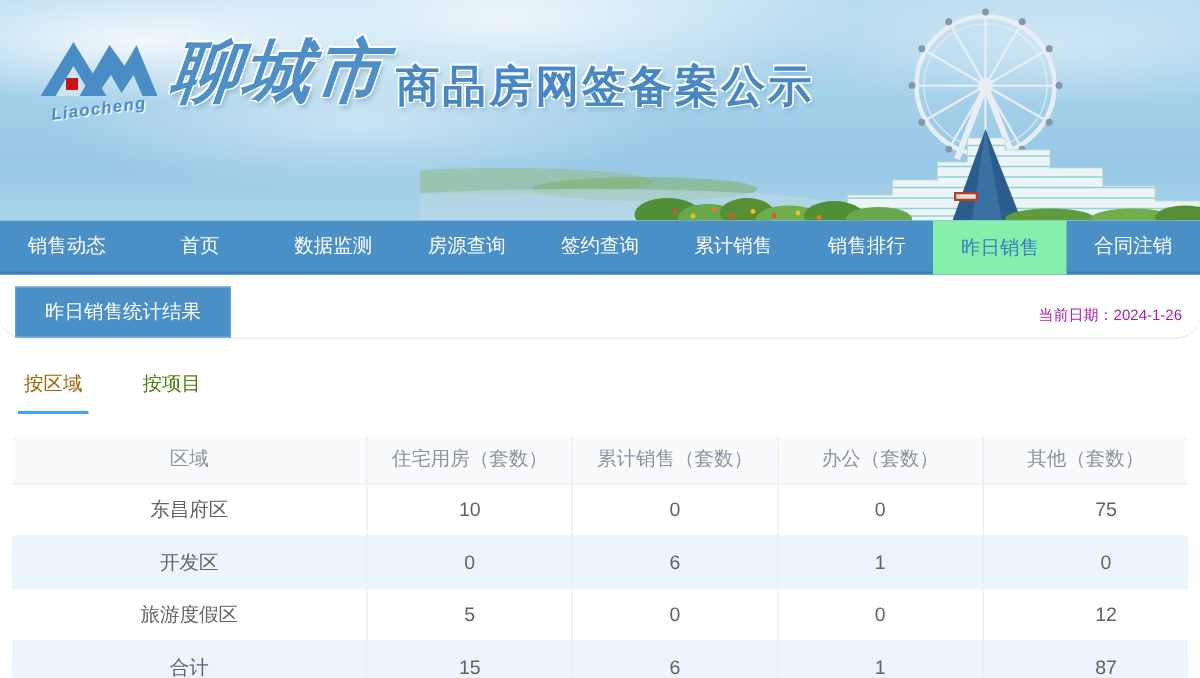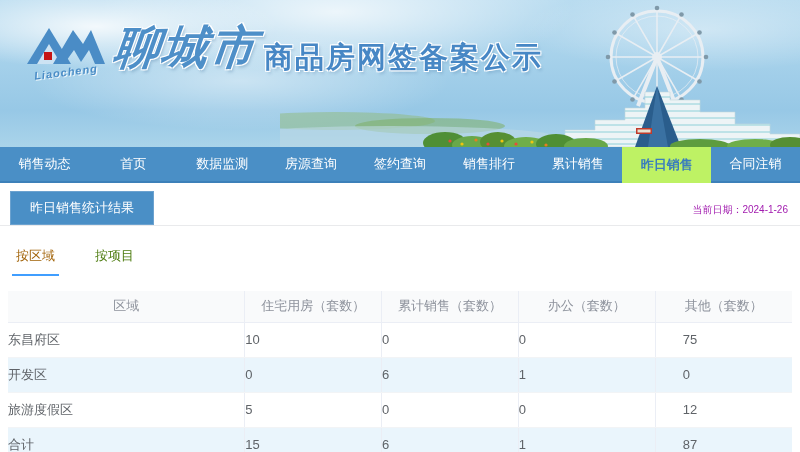--- a/index.html
+++ b/index.html
@@ -43,26 +43,26 @@
 
   
   .main-nav {
     position:relative; z-index:3; display:flex; height:36px;
     background:#4a8fc6; border-bottom:2px solid #3d80b9;
   }
   .nav-item {
     flex:1; text-align:center; line-height:34px; font-size:13px; color:#fff;
     cursor:pointer; white-space:nowrap;
   }
-  .nav-item.active { background:#bef264; color:#3a7dbd; margin-bottom:-2px; line-height:36px;font-weight:bold; }
+  .nav-item.active { background:#86efac; color:#3a7dbd; margin-bottom:-2px; line-height:36px; }
 
   
   .title-row {
     display:flex; justify-content:space-between; align-items:flex-end;
-    padding:8px 12px 0 10px; border-bottom:1px solid #e9eaec;
+    padding:8px 12px 0 10px; border-bottom:1px solid #e9eaec;border-radius:16px;
   }
   .section-badge {
     background:#4a8fc6; color:#fff; font-size:13px; padding:7px 19px;
     border:1px solid #6ca2cf;
   }
   .current-date { color:#a21caf; font-size:10px; padding-bottom:8px; }
 
   .tabs { display:flex; gap:32px; padding:0 12px; margin-top:17px; }
   .tab { font-size:13px; color:#4d7c0f; padding:4px 4px 9px 4px; cursor:pointer; }
   .tab.active { color:#a16207; border-bottom:2px solid #409eff; }
@@ -71,21 +71,21 @@
     width:784px; margin:15px 8px 0 8px; border-collapse:collapse;
     font-size:13px; table-layout:fixed;
   }
   .stats-table col.c0 { width:30.2%; }
   .stats-table th {
     background:#f9fafb; color:#8d929c; font-weight:normal; height:31px;
     text-align:center; border-right:1px solid #ebeef5; border-bottom:1px solid #ebeef5;
   }
   .stats-table th:last-child { border-right:none; }
   .stats-table td {
-    height:35px; color:#5f6368;
+    height:35px; text-align:center; color:#5f6368;
     border-right:1px solid #ebeef5; border-bottom:1px solid #f2f4f6;
   }
   .stats-table td:last-child { border-right:none;padding-left:27px; }
   .stats-table tbody tr:nth-child(even) { background:#eaf5fc; }
   .stats-table tbody tr:last-child td { border-bottom:none; }
 </style>
 </head>
 <body>
 
 <div class="banner">
@@ -189,22 +189,22 @@
     <div class="banner-title">商品房网签备案公示</div>
   </div>
 </div>
 
 <nav class="main-nav">
     <div class="nav-item">销售动态</div>
     <div class="nav-item">首页</div>
     <div class="nav-item">数据监测</div>
     <div class="nav-item">房源查询</div>
     <div class="nav-item">签约查询</div>
+    <div class="nav-item">累计销售</div>
     <div class="nav-item">销售排行</div>
-    <div class="nav-item">累计销售</div>
     <div class="nav-item active">昨日销售</div>
     <div class="nav-item">合同注销</div>
   </nav>
 
 <div class="content">
   <div class="title-row">
     <div class="section-badge">昨日销售统计结果</div>
     <div class="current-date"><span>当前日期：</span><span>2024-1-26</span></div>
   </div>
 

